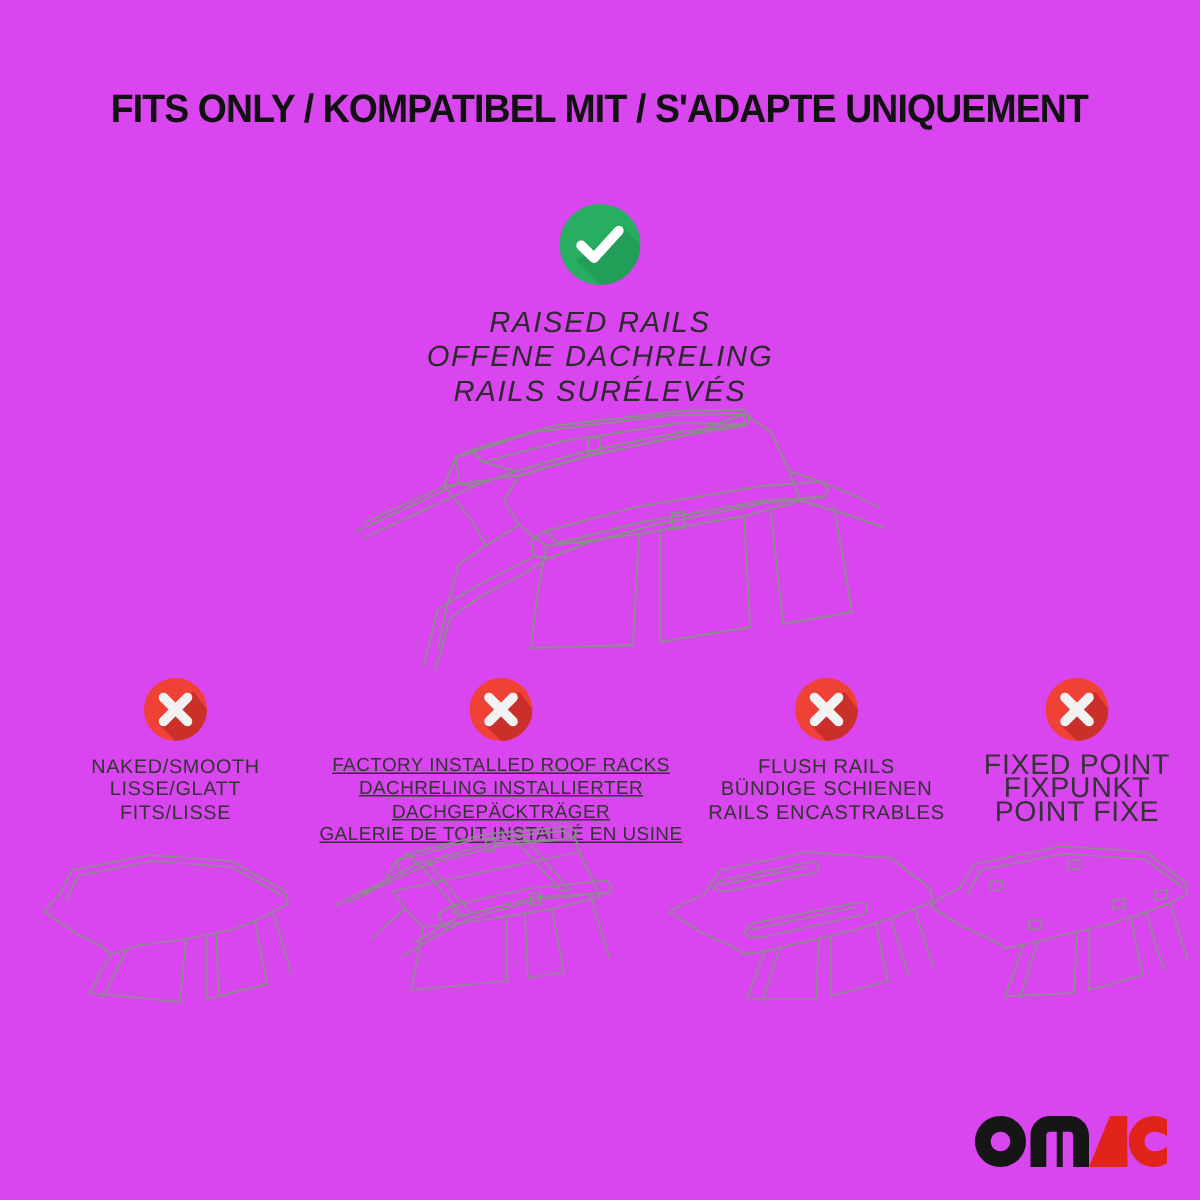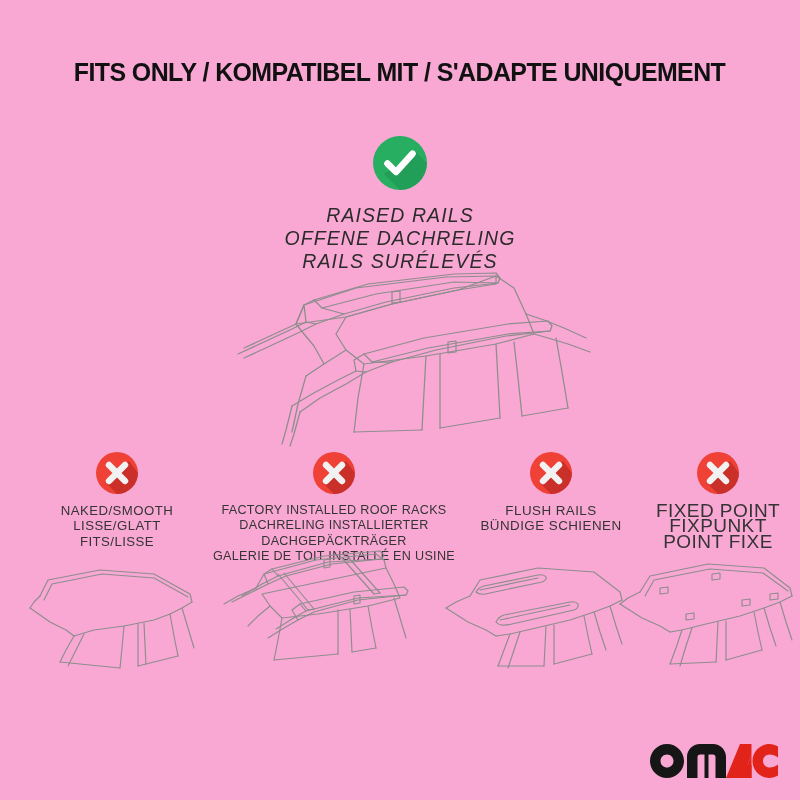--- a/index.html
+++ b/index.html
@@ -9,21 +9,21 @@
     height: 800px;
     background: #ffffff;
     font-family: "Liberation Sans", sans-serif;
     overflow: hidden;
   }
 
   .sheet {
     position: relative;
     width: 800px;
     height: 800px;
-    background: #f9a8d4;
+    background: #d946ef;
   }
 
   
   .header {
     position: absolute;
     top: 50px;
     left: 0;
     width: 800px;
     height: 44px;
     display: flex;
@@ -113,21 +113,21 @@
 
   .nofit-line {
     font-size: 13.2px;
     line-height: 15.4px;
     letter-spacing: 0.45px;
     color: #343434;
     white-space: nowrap;
     text-align: center;
   }
 
-  .nofit-col.c2 .nofit-line { font-size: 12.6px; letter-spacing: 0.3px; }
+  .nofit-col.c2 .nofit-line { font-size: 12.6px; letter-spacing: 0.3px; text-decoration: underline; }
   .nofit-col.c3 .nofit-line { font-size: 13.4px; }
   .nofit-col.c4 .nofit-line { font-size: 19px; }
 
   
   .mini-illustration {
     position: absolute;
   }
   .mini-illustration.m1 { top: 550px; left: 4px;   width: 200px; height: 120px; }
   .mini-illustration.m2 { top: 548px; left: 208px; width: 218px; height: 122px; }
   .mini-illustration.m3 { top: 552px; left: 434px; width: 200px; height: 118px; }
@@ -269,20 +269,21 @@
           <path d="M42 21 A21 21 0 0 1 21 42 L9 30 L33 9 Z" fill="#9e1b1b" opacity="0.45"></path>
           <g stroke="#f2f2f2" stroke-width="6.4" stroke-linecap="round">
             <line x1="13" y1="13" x2="29" y2="29"></line>
             <line x1="29" y1="13" x2="13" y2="29"></line>
           </g>
         </svg>
       </div>
       <div class="nofit-lines">
         <div class="nofit-line">FLUSH RAILS</div>
         <div class="nofit-line">BÜNDIGE SCHIENEN</div>
+        <div class="nofit-line">RAILS ENCASTRABLES</div>
       </div>
     </div>
 
     <div class="nofit-col c4">
       <div class="x-badge">
         <svg width="42" height="42" viewBox="0 0 42 42">
           <circle cx="21" cy="21" r="21" fill="#ef4136"></circle>
           <path d="M42 21 A21 21 0 0 1 21 42 L9 30 L33 9 Z" fill="#9e1b1b" opacity="0.45"></path>
           <g stroke="#f2f2f2" stroke-width="6.4" stroke-linecap="round">
             <line x1="13" y1="13" x2="29" y2="29"></line>

